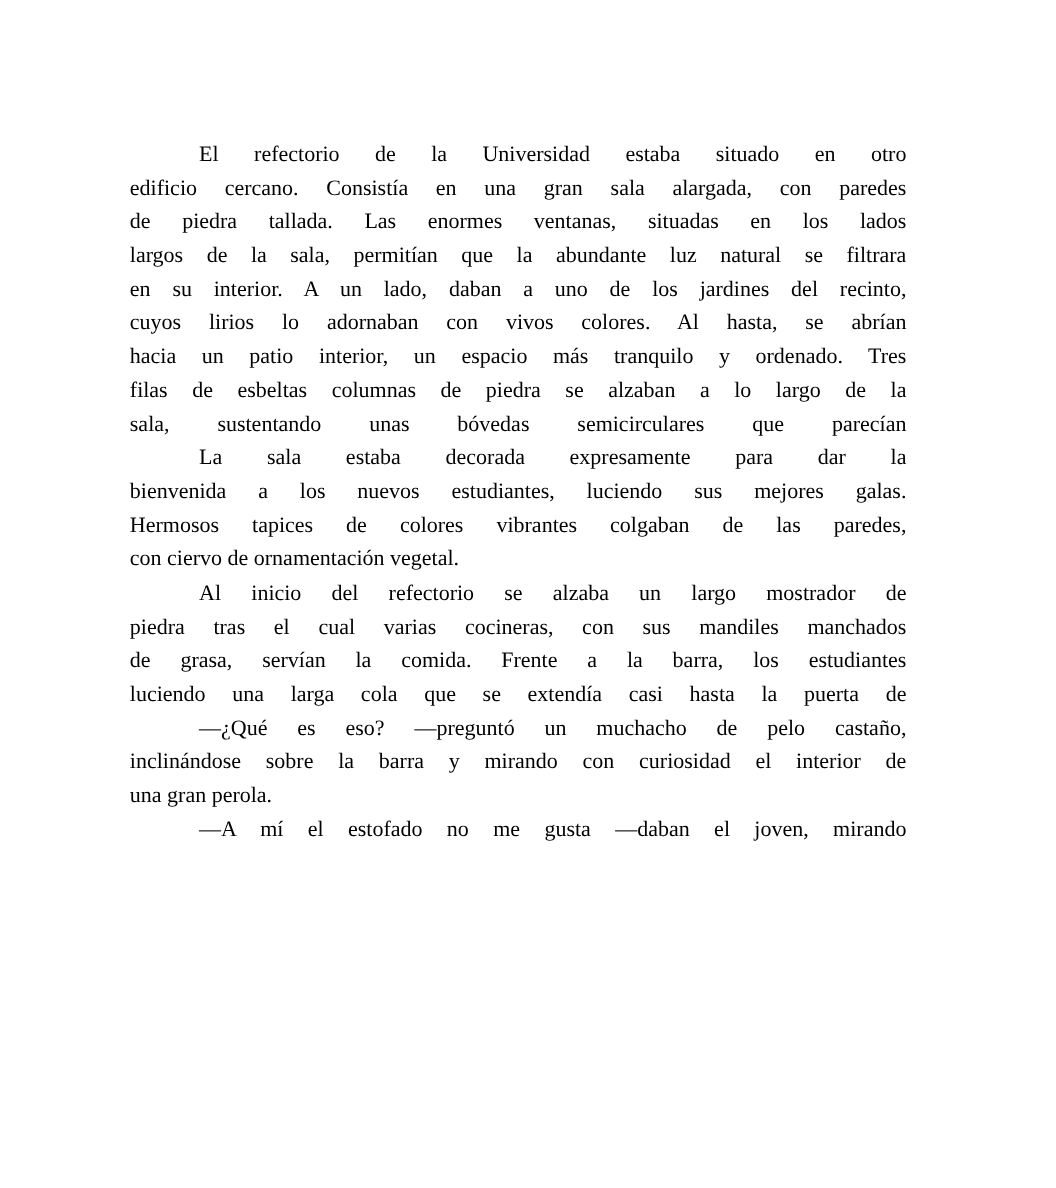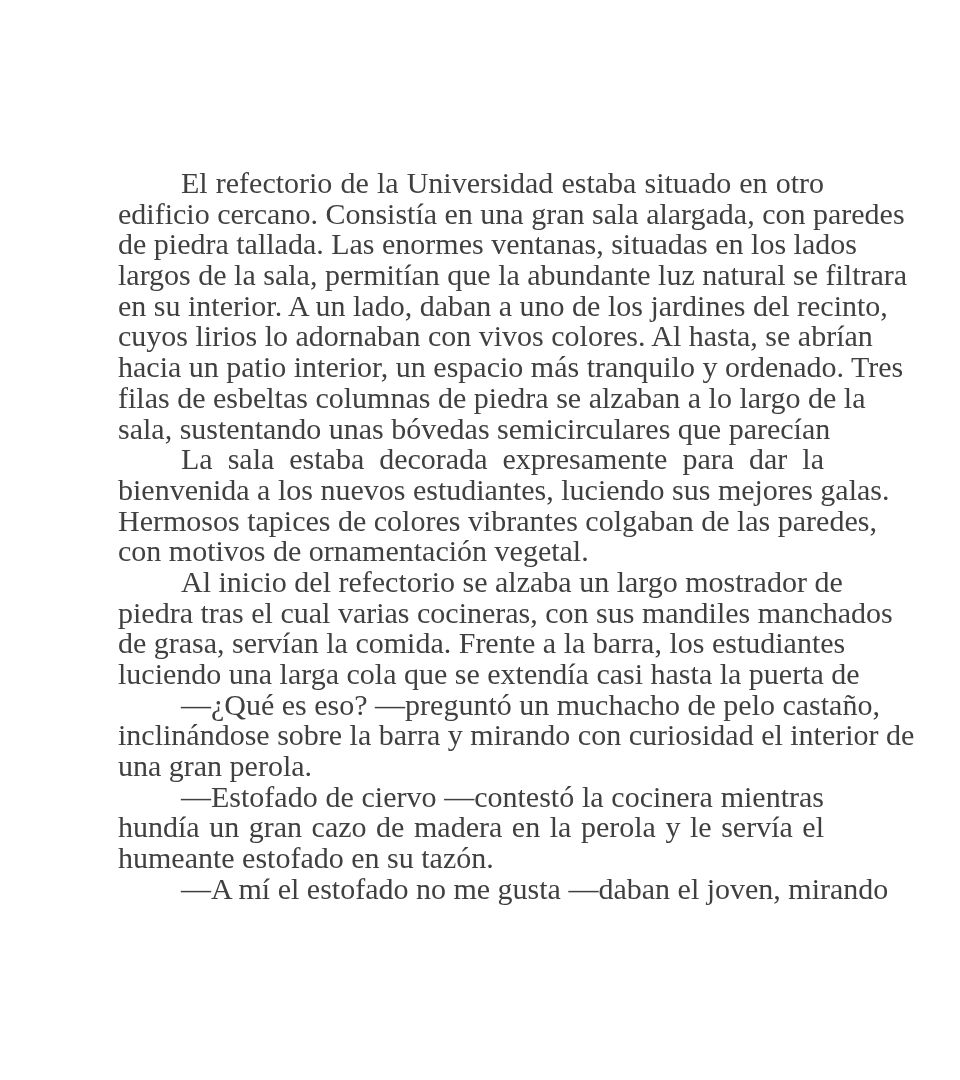--- a/index.html
+++ b/index.html
@@ -12,24 +12,23 @@
       height: 1080px;
       position: relative;
       overflow: hidden;
     }
     .page {
       position: absolute;
       left: 118px;
       top: 125px;
       width: 706px;
       font-family: "Liberation Serif", serif;
-      font-size: 30px;
+      font-size: 20px;
       line-height: 30.7px;
-      color: #404040;
-      margin-top: 43px;
+      color: #000000;
     }
     .paragraph {
       margin: 0;
       padding: 0;
     }
     .line {
       display: block;
       white-space: nowrap;
       text-align: justify;
       text-align-last: justify;
@@ -57,38 +56,33 @@
     <span class="line">cuyos lirios lo adornaban con vivos colores. Al hasta, se abrían</span>
     <span class="line">hacia un patio interior, un espacio más tranquilo y ordenado. Tres</span>
     <span class="line">filas de esbeltas columnas de piedra se alzaban a lo largo de la</span>
     <span class="line">sala, sustentando unas bóvedas semicirculares que parecían</span>
   </div>
 
   <div class="paragraph">
     <span class="line indent">La sala estaba decorada expresamente para dar la</span>
     <span class="line">bienvenida a los nuevos estudiantes, luciendo sus mejores galas.</span>
     <span class="line">Hermosos tapices de colores vibrantes colgaban de las paredes,</span>
-    <span class="line last">con motivos de ornamentación vegetal.</span>
+    <span class="line last">con ciervo de ornamentación vegetal.</span>
   </div>
 
   <div class="paragraph">
     <span class="line indent">Al inicio del refectorio se alzaba un largo mostrador de</span>
     <span class="line">piedra tras el cual varias cocineras, con sus mandiles manchados</span>
     <span class="line">de grasa, servían la comida. Frente a la barra, los estudiantes</span>
     <span class="line">luciendo una larga cola que se extendía casi hasta la puerta de</span>
   </div>
 
   <div class="paragraph">
     <span class="line indent">—¿Qué es eso? —preguntó un muchacho de pelo castaño,</span>
     <span class="line">inclinándose sobre la barra y mirando con curiosidad el interior de</span>
     <span class="line last">una gran perola.</span>
   </div>
 
-  <div class="paragraph">
-    <span class="line indent">—Estofado de ciervo —contestó la cocinera mientras</span>
-    <span class="line">hundía un gran cazo de madera en la perola y le servía el</span>
-    <span class="line last">humeante estofado en su tazón.</span>
-  </div>
 
   <div class="paragraph">
     <span class="line indent">—A mí el estofado no me gusta —daban el joven, mirando</span>
   </div>
 </div>
 
 </body></html>

